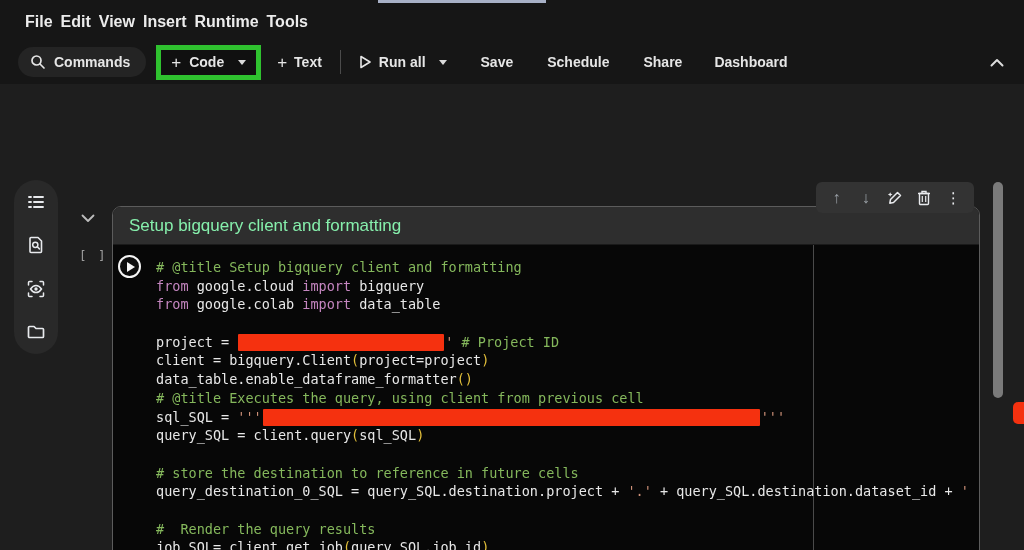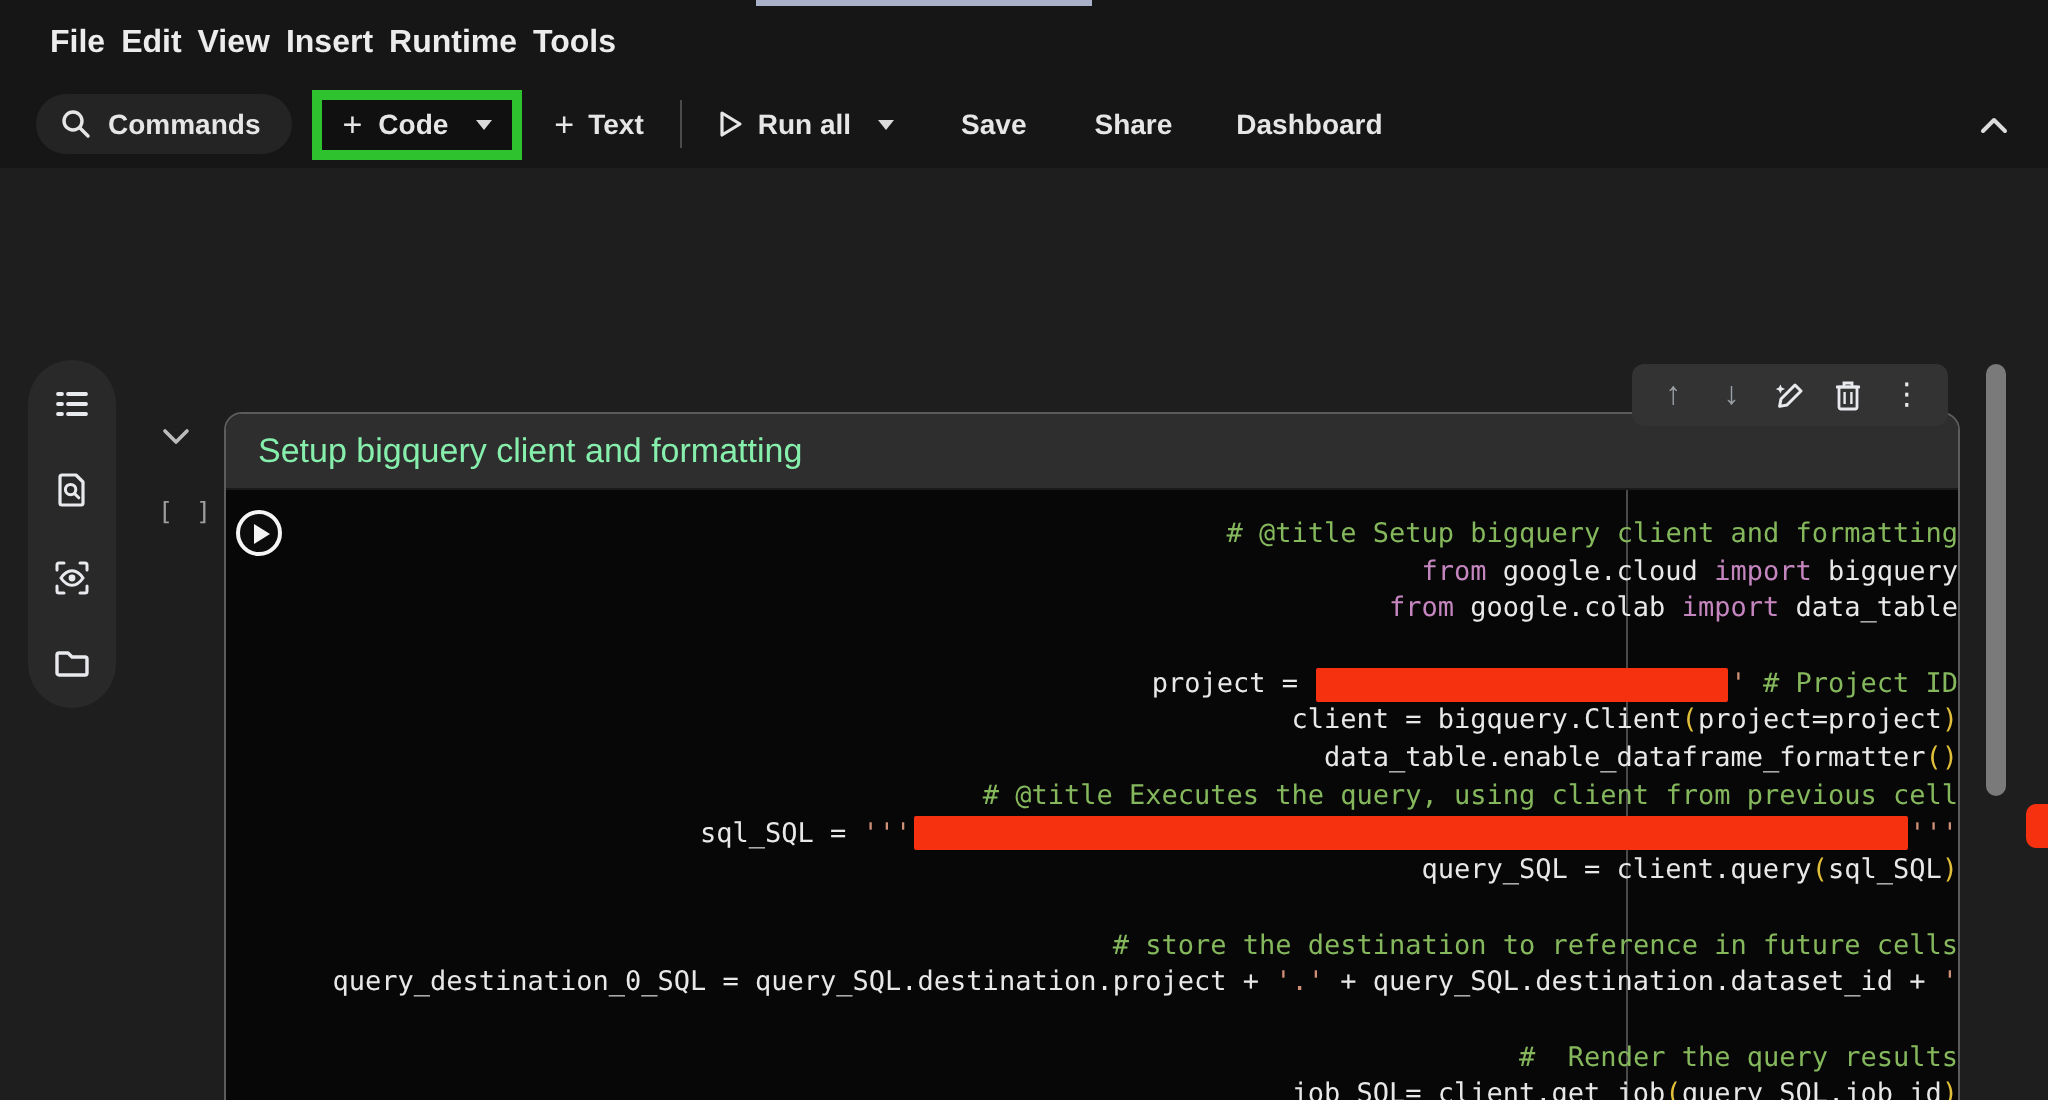--- a/index.html
+++ b/index.html
@@ -46,21 +46,21 @@
     font-size:12.5px;color:#9c9c9c;letter-spacing:2px;}
 
   #cell{position:absolute;left:112px;top:122px;width:868px;height:398px;border:1px solid #5c5c5c;
     border-radius:9px;overflow:hidden;background:#070707;}
   #cell-title{height:38px;background:#2e2e2e;display:flex;align-items:center;padding-left:16px;
     font-size:17px;color:#86efac;border-bottom:1px solid #1a1a1a;}
   #code-area{position:relative;height:358px;background:#070707;font-family:"DejaVu Sans Mono",monospace;
     font-size:13.5px;line-height:18.7px;color:var(--code);white-space:pre;overflow:hidden;}
   #ruler{position:absolute;left:700px;top:0;bottom:0;width:1px;background:#4a4a4a;}
   #code-lines{position:absolute;left:43px;top:13px;right:0;}
-  .code-line{height:18.7px;text-align:right;}
+  .code-line{height:18.7px;}
   .kw{color:var(--kw);} .comment{color:var(--comment);} .str{color:var(--str);}
   .paren{color:var(--paren);} .pl{color:var(--code);}
   .redaction{display:inline-block;background:var(--red);height:17px;vertical-align:middle;
     margin:0 1px;border-radius:1px;}
   #run-btn{position:absolute;left:118px;top:171px;width:23px;height:23px;border-radius:50%;
     background:#0c0c0c;border:2.5px solid #f5f5f5;display:flex;align-items:center;justify-content:center;}
   #run-btn .tri{width:0;height:0;border-top:5px solid transparent;border-bottom:5px solid transparent;
     border-left:8px solid #f5f5f5;margin-left:2px;}
 
   
@@ -114,20 +114,21 @@
 
     <div class="tb-btn">
       <svg class="icon" width="13" height="14" viewBox="0 0 13 14">
         <path d="M2 1.5 L11 7 L2 12.5 Z" fill="none" stroke="#e6e6e6" stroke-width="1.6" stroke-linejoin="round"></path>
       </svg>
       <span>Run all</span>
       <span class="caret" style="margin-left:6px;"></span>
     </div>
 
     <span class="tb-text" style="margin-left:10px;">Save</span>
+    <span class="tb-text" style="margin-left:6px;">Schedule</span>
     <span class="tb-text" style="margin-left:6px;">Share</span>
     <span class="tb-text" style="margin-left:4px;">Dashboard</span>
 
     <div class="right-group">
       <svg class="icon" width="14" height="9" viewBox="0 0 14 9">
         <polyline points="1.5,7.5 7,2 12.5,7.5" fill="none" stroke="#dcdcdc" stroke-width="2" stroke-linecap="round" stroke-linejoin="round"></polyline>
       </svg>
     </div>
   </div>
 </div>

